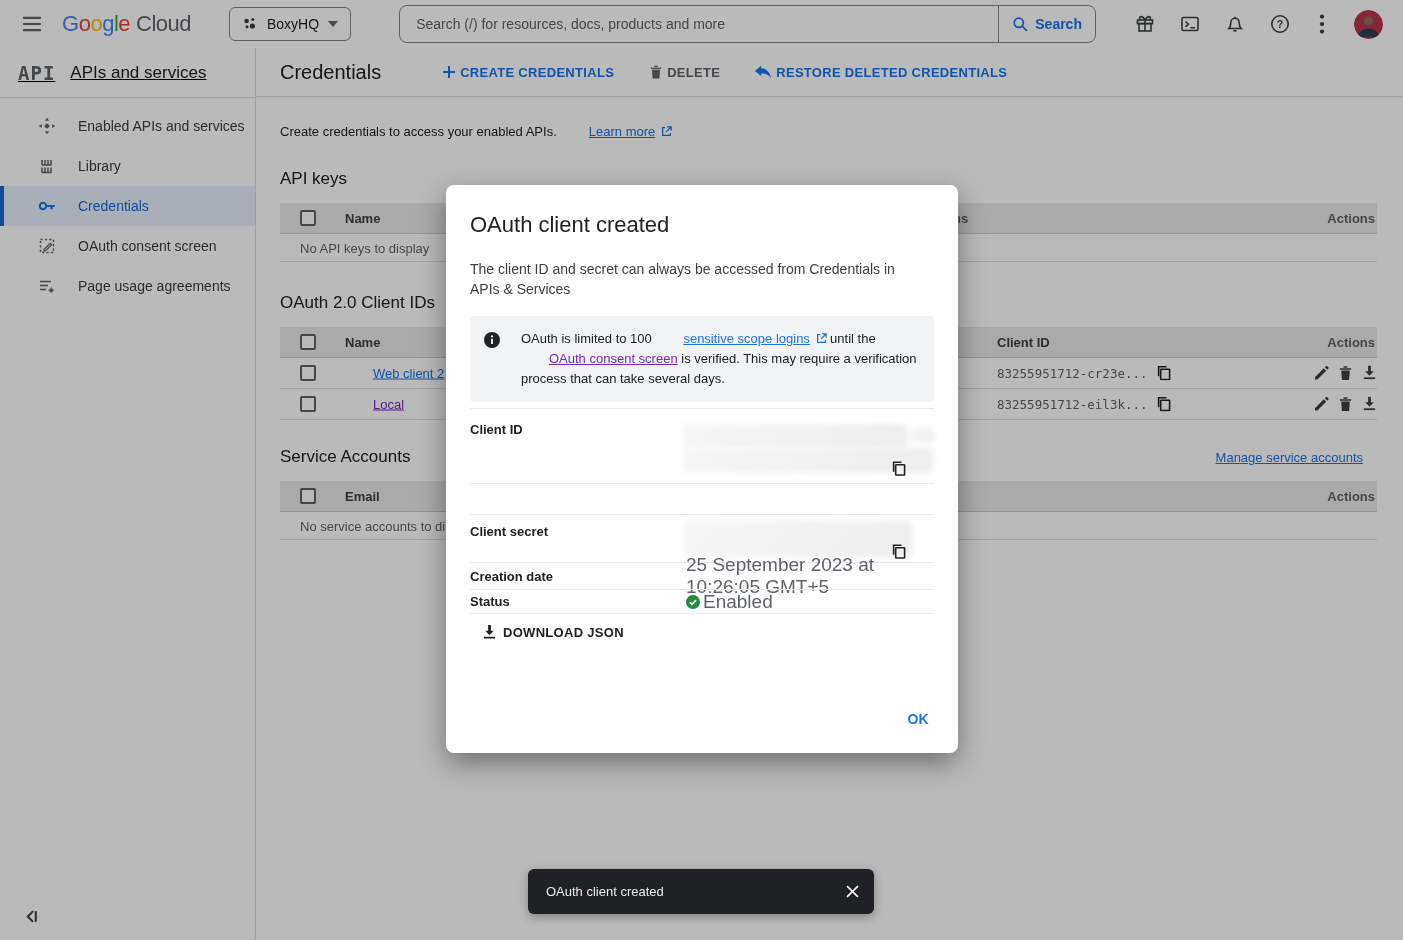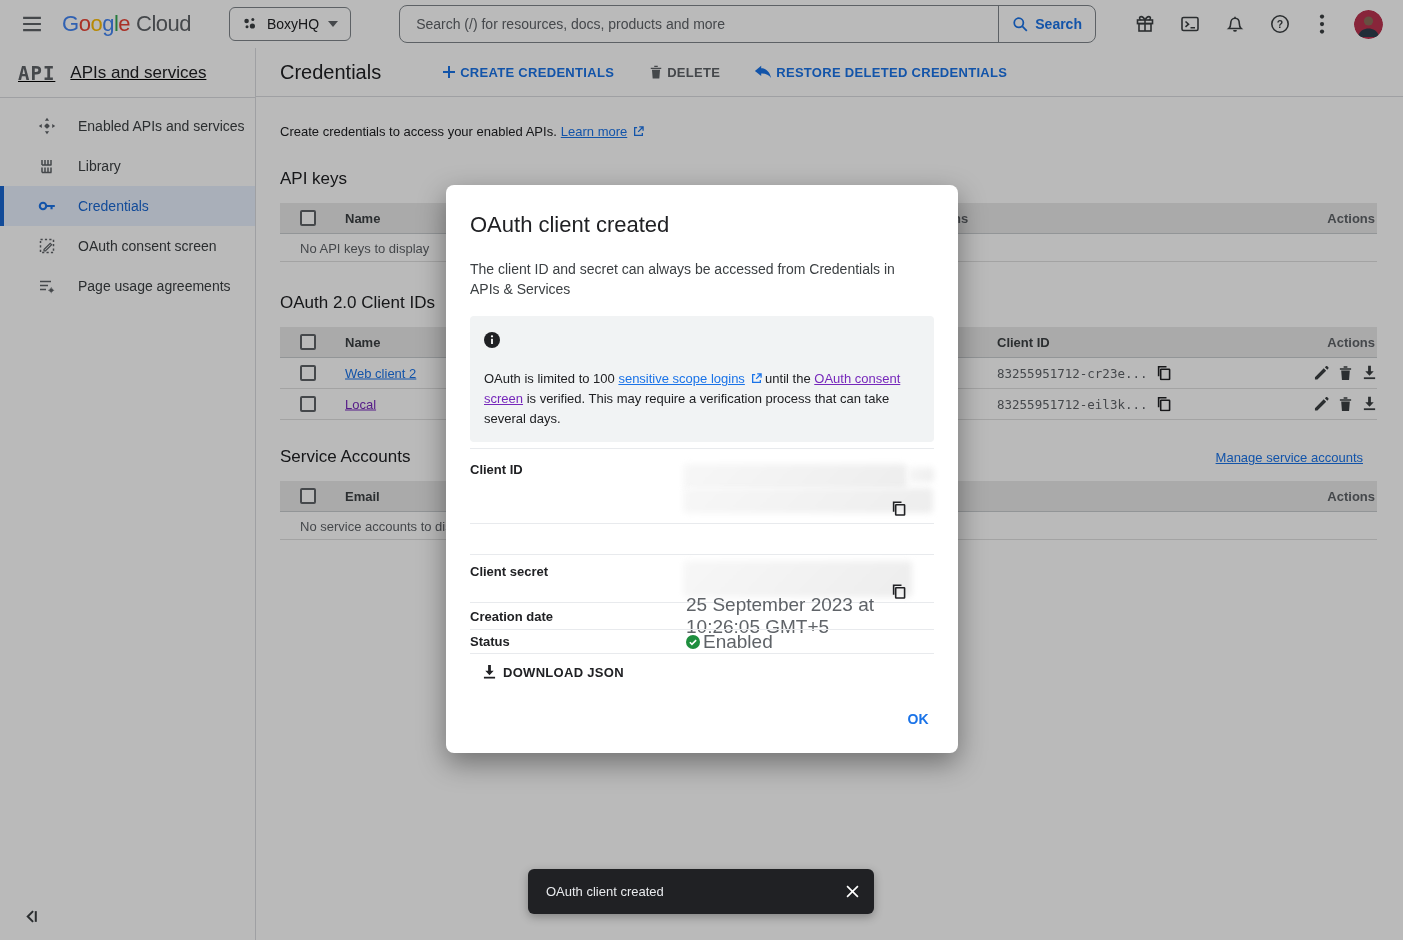--- a/index.html
+++ b/index.html
@@ -45,21 +45,21 @@
   .main-header{position:absolute;top:0;left:0;right:0;height:49px;border-bottom:1px solid #dadce0;display:flex;align-items:center;padding-left:24px;box-sizing:border-box;}
   .page-title{font-size:20px;color:#202124;}
   .hdr-btn{display:flex;align-items:center;gap:4px;font-size:13px;font-weight:700;letter-spacing:.3px;cursor:pointer;}
   .hdr-btn.blue{color:#1a73e8;}
   .hdr-btn.gray{color:#5f6368;}
   .hdr-btn svg{width:14px;height:14px;}
   .hdr-btn .rico{width:18px;height:15px;}
   .b1{margin-left:61px}.b2{margin-left:35px}.b3{margin-left:34px}
 
   .intro{position:absolute;top:76px;left:24px;font-size:13px;color:#202124;display:flex;align-items:center;gap:4px;}
-  .link{color:#1a73e8;text-decoration:underline;cursor:pointer;}
+  .link{color:#1a73e8;text-decoration:underline;cursor:pointer;margin-left:28px;}
   .link.visited{color:#7627bb;}
   .ext{width:11px;height:11px;color:#1a73e8;margin-left:2px;}
 
   .sec-h{position:absolute;left:24px;font-size:17px;color:#202124;}
   .h-apikeys{top:121px;}
   .h-oauth{top:245px;}
   .h-sa{top:399px;}
   .manage-link{position:absolute;right:40px;top:402px;font-size:13px;}
 
   .table{position:absolute;left:24px;right:26px;}
@@ -81,21 +81,21 @@
   .c-empty{left:20px;}
   .checkbox{width:16px;height:16px;border:2px solid #5f6368;border-radius:2px;background:#fff;cursor:pointer;box-sizing:border-box;}
 
   
   .scrim{position:absolute;inset:0;background:rgba(0,0,0,0.27);z-index:50;}
 
   
   .modal{position:absolute;left:446px;top:185px;width:512px;height:568px;background:#fff;border-radius:8px;box-shadow:0 10px 28px rgba(0,0,0,.4);z-index:60;box-sizing:border-box;}
   .m-title{padding:27px 24px 0;font-size:22px;color:#202124;}
   .m-body{padding:21px 24px 0;font-size:14px;color:#3c4043;line-height:20px;width:430px;box-sizing:content-box;}
-  .m-info{margin:17px 24px 0;background:#f1f3f4;border-radius:4px;display:flex;padding:13px 14px 13px 14px;gap:21px;box-sizing:border-box;flex-direction:column;}
+  .m-info{margin:17px 24px 0;background:#f1f3f4;border-radius:4px;display:flex;padding:13px 14px 13px 14px;gap:21px;box-sizing:border-box;}
   .m-info-ico{width:16px;height:16px;flex:0 0 auto;margin-top:3px;}
   .m-info-txt{font-size:13px;line-height:20px;color:#202124;}
   .m-fields{margin:6px 24px 0;}
   .f-row{position:relative;border-top:1px solid #e8eaed;}
   .f-label{font-size:13px;font-weight:700;color:#202124;}
   .r-cid{height:74px;}
   .r-cid .f-label{position:absolute;left:0;top:13px;}
   .r-spacer{height:30px;}
   .r-secret{height:47px;}
   .r-secret .f-label{position:absolute;left:0;top:9px;}

